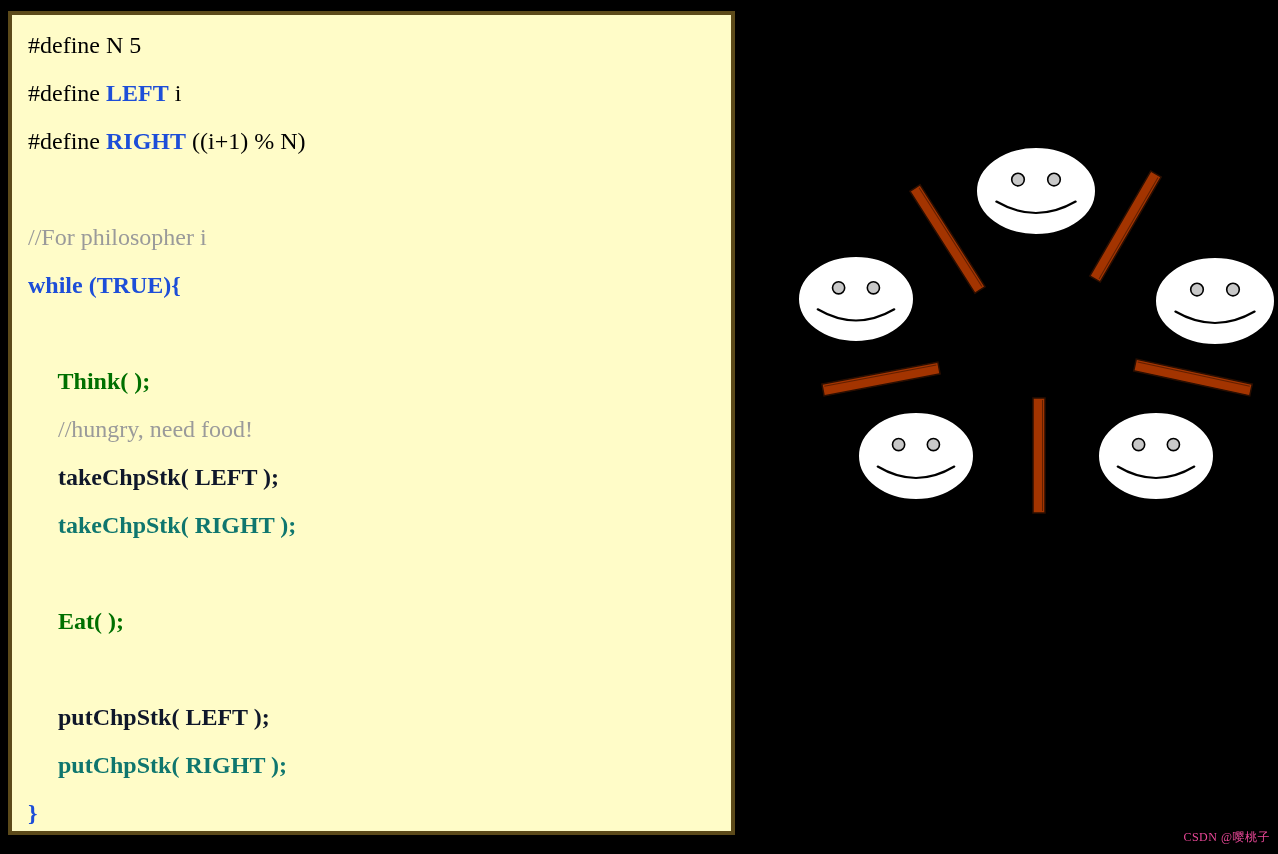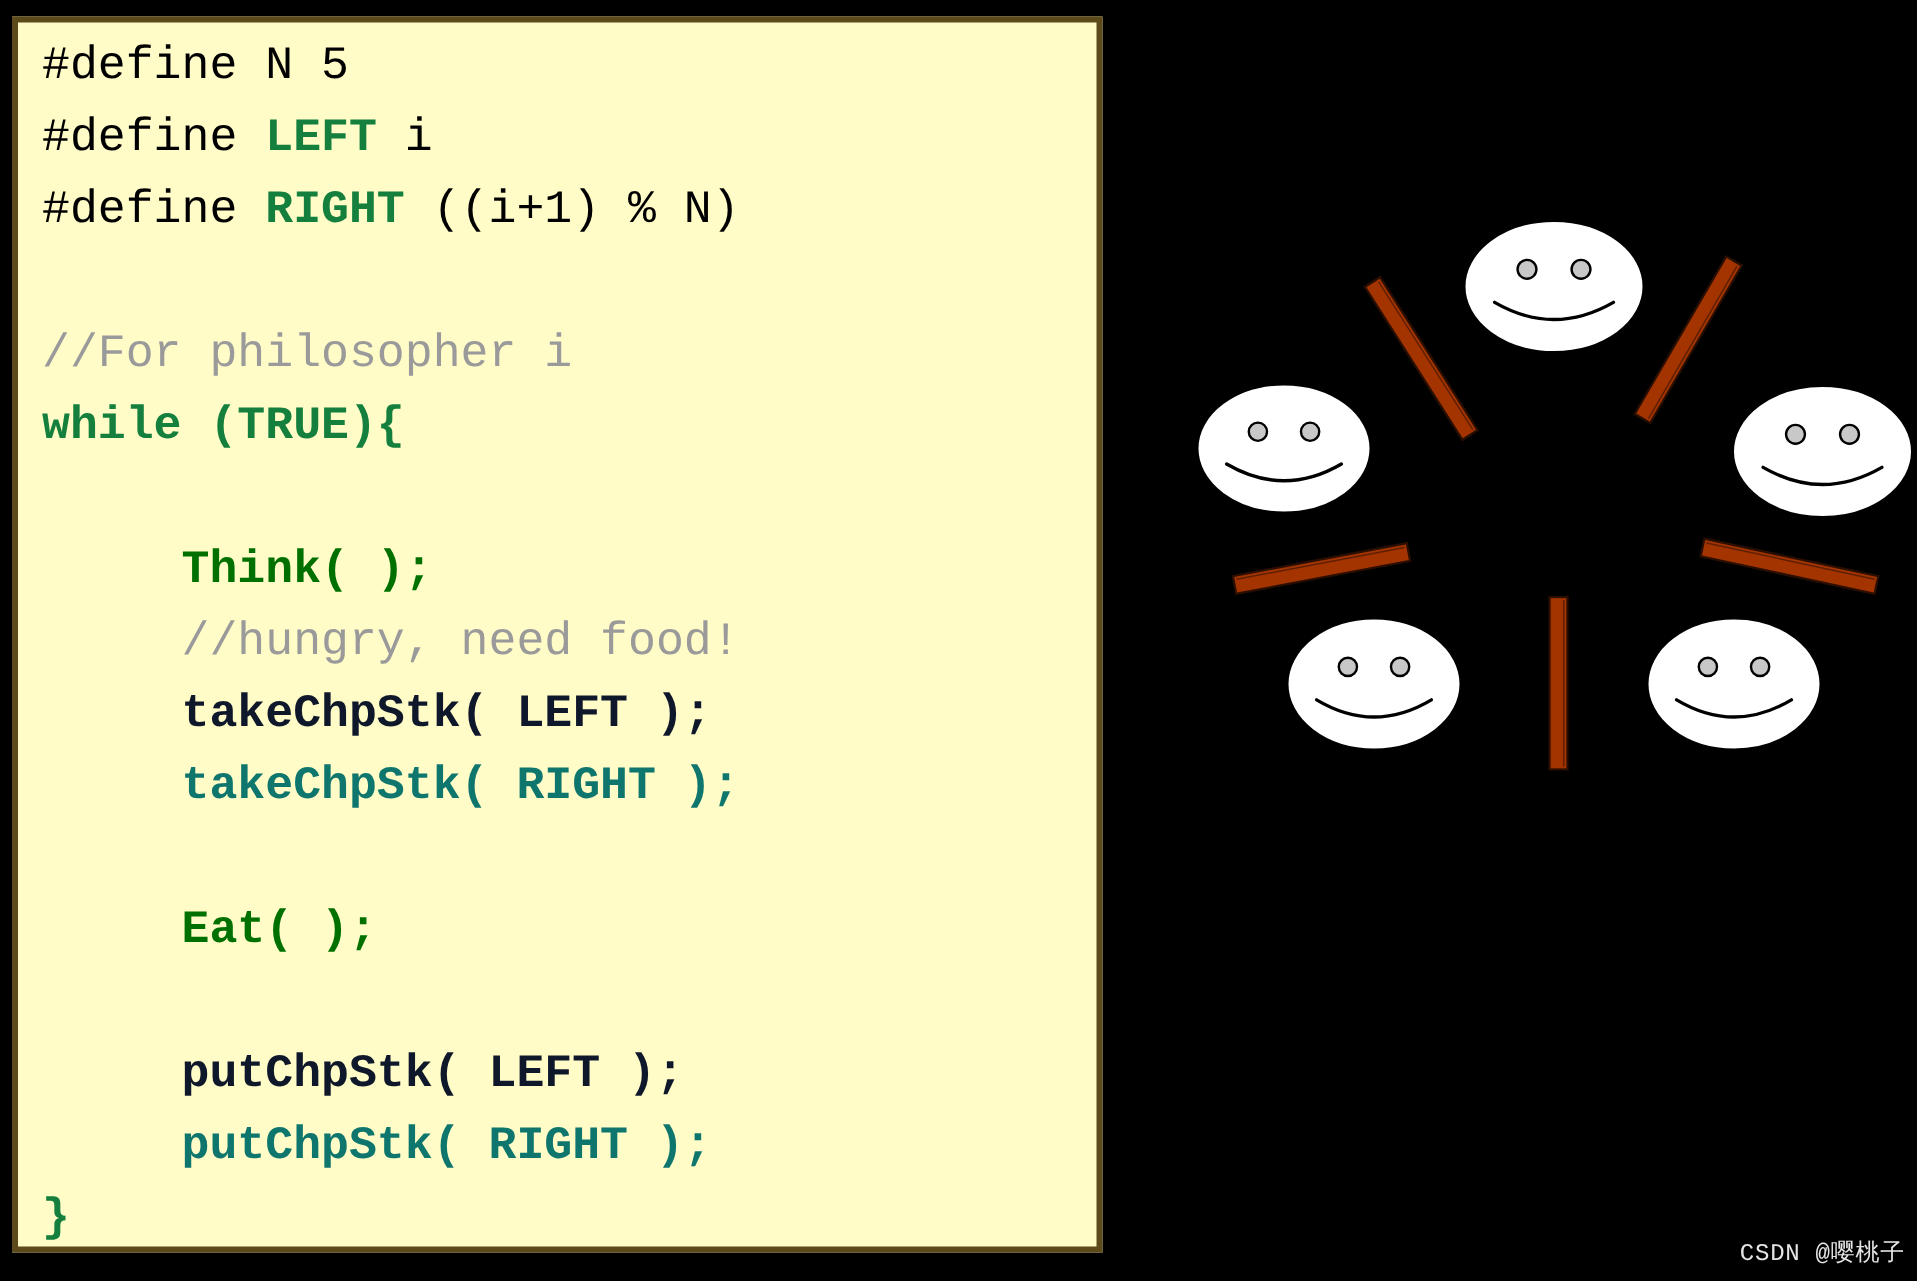--- a/index.html
+++ b/index.html
@@ -25,31 +25,31 @@
     background: #FFFCC8;
     border: 4px solid #5C4A1A;
     box-sizing: border-box;
     overflow: hidden;
   }
   #code-listing {
     position: absolute;
     left: 16px;
     top: 6px;
     right: 0;
-    font-family: Liberation Mono, monospace;
-    font-size: 31px;
+    font-family: Liberation Serif, serif;
+    font-size: 24px;
     line-height: 48px;
     white-space: pre;
   }
   .code-line {
     height: 48px;
     white-space: pre;
   }
   .tk-plain   { color: #000000; font-weight: normal; }
-  .tk-bold    { color: #15803d; font-weight: bold; }
+  .tk-bold    { color: #1d4ed8; font-weight: bold; }
   .tk-comment { color: #9A9A9A; font-weight: normal; }
   .tk-green   { color: #007000; font-weight: bold; margin-top: 18px; }
   .tk-red     { color: #0f172a; font-weight: bold; }
   .tk-purple  { color: #0f766e; font-weight: bold; }
 
   
   #diagram {
     position: absolute;
     left: 743px;
     top: 0;
@@ -59,23 +59,23 @@
   }
   #diagram svg {
     display: block;
   }
 
   
   #watermark {
     position: absolute;
     right: 8px;
     bottom: 8px;
-    color: #e5e5e5;
-    font-family: Liberation Mono, monospace;
-    font-size: 16px;
+    color: #ec4899;
+    font-family: Liberation Serif, serif;
+    font-size: 12px;
     letter-spacing: 0.5px;
     white-space: nowrap;
   }
 </style>
 </head>
 <body>
 
 <div id="code-panel">
   <div id="code-listing"><div class="code-line"><span class="tk-plain">#define N 5</span></div><div class="code-line"><span class="tk-plain">#define </span><span class="tk-bold">LEFT</span><span class="tk-plain"> i</span></div><div class="code-line"><span class="tk-plain">#define </span><span class="tk-bold">RIGHT</span><span class="tk-plain"> ((i+1) % N)</span></div><div class="code-line"><span class="tk-plain"></span>&nbsp;</div><div class="code-line"><span class="tk-comment">//For philosopher i</span></div><div class="code-line"><span class="tk-bold">while (TRUE){</span></div><div class="code-line"><span class="tk-plain"></span>&nbsp;</div><div class="code-line"><span class="tk-green">     Think( );</span></div><div class="code-line"><span class="tk-comment">     //hungry, need food!</span></div><div class="code-line"><span class="tk-red">     takeChpStk( LEFT );</span></div><div class="code-line"><span class="tk-purple">     takeChpStk( RIGHT );</span></div><div class="code-line"><span class="tk-plain"></span>&nbsp;</div><div class="code-line"><span class="tk-green">     Eat( );</span></div><div class="code-line"><span class="tk-plain"></span>&nbsp;</div><div class="code-line"><span class="tk-red">     putChpStk( LEFT );</span></div><div class="code-line"><span class="tk-purple">     putChpStk( RIGHT );</span></div><div class="code-line"><span class="tk-bold">}</span></div></div>
 </div>

